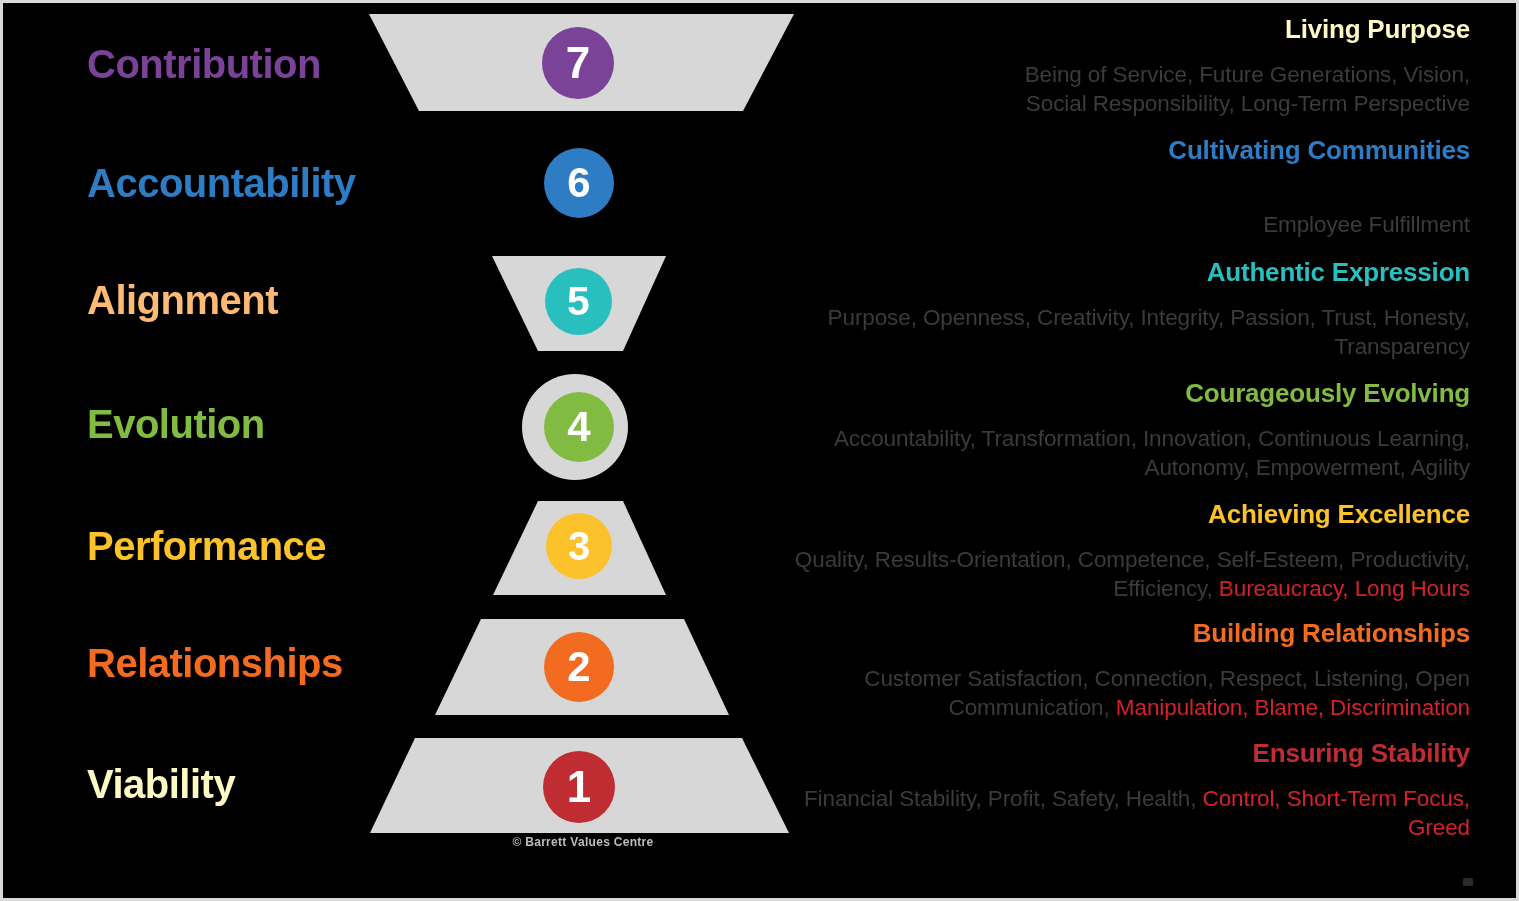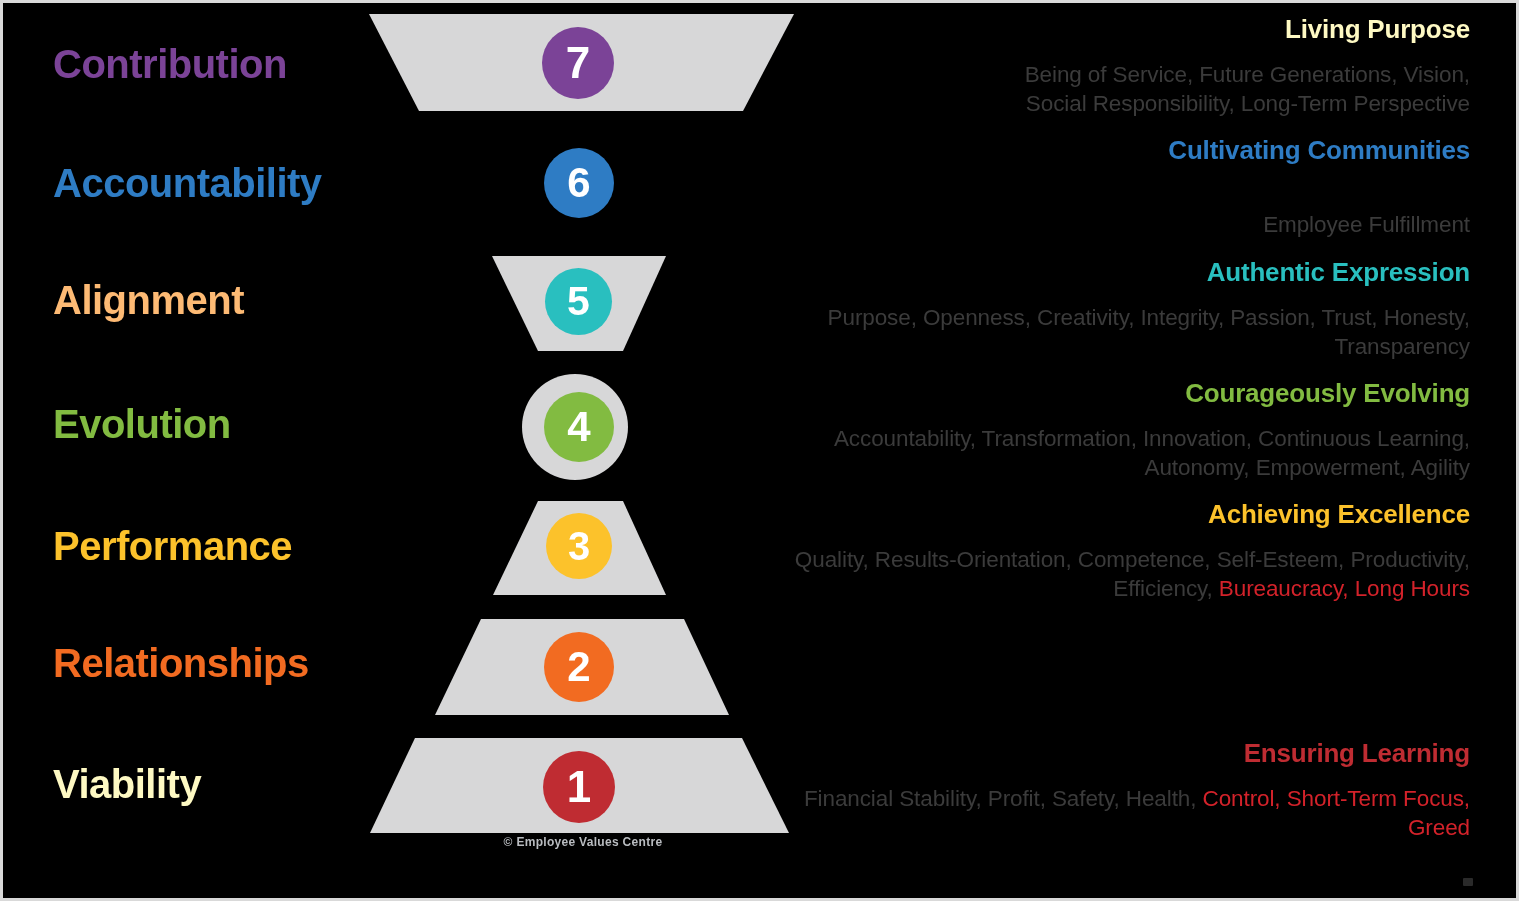--- a/index.html
+++ b/index.html
@@ -20,21 +20,21 @@
     box-sizing: border-box;
     overflow: hidden;
   }
 
   
   .level-label {
     position: absolute;
     left: 0;
     width: 360px;
     text-align: left;
-    padding-left: 50px;
+    padding-left: 84px;
     box-sizing: border-box;
     font-weight: bold;
     font-size: 40px;
     line-height: 1.05;
     letter-spacing: -0.5px;
     white-space: nowrap;
   }
 
   
   #funnel {
@@ -162,21 +162,21 @@
   <div class="num-circle" style="left: 543px; top: 510px; width: 66px; height: 66px; font-size: 40px; background: rgb(252, 194, 43);">
       <span>3</span>
     </div>
   <div class="num-circle" style="left: 541px; top: 629px; width: 70px; height: 70px; font-size: 42px; background: rgb(242, 107, 33);">
       <span>2</span>
     </div>
   <div class="num-circle" style="left: 540px; top: 748px; width: 72px; height: 72px; font-size: 44px; background: rgb(191, 44, 50);">
       <span>1</span>
     </div>
 
-  <div id="copyright">© Employee Values Centre</div>
+  <div id="copyright">© Barrett Values Centre</div>
 
   <div class="desc-block" style="top:12px;">
     <div class="desc-title" style="color: #fef9c3;">Living Purpose</div>
     <div class="desc-body">
       <span>Being of Service, Future Generations, Vision,</span><br><span>Social Responsibility, Long-Term Perspective</span>
     </div>
   </div>
 
   <div class="desc-block" style="top:133px;">
     <div class="desc-title" style="color: rgb(46, 124, 196);">Cultivating Communities</div>
@@ -199,23 +199,29 @@
     </div>
   </div>
 
   <div class="desc-block" style="top:497px;">
     <div class="desc-title" style="color: rgb(252, 194, 43);">Achieving Excellence</div>
     <div class="desc-body">
       <span>Quality, Results-Orientation, Competence, Self-Esteem, Productivity, Efficiency, </span><span class="excess">Bureaucracy, Long Hours</span>
     </div>
   </div>
 
+  <div class="desc-block" style="top:616px;">
+    <div class="desc-title" style="color: rgb(242, 107, 33);">Building Relationships</div>
+    <div class="desc-body">
+      <span>Customer Satisfaction, Connection, Respect, Listening, Open Communication, </span><span class="excess">Manipulation, Blame, Discrimination</span>
+    </div>
+  </div>
 
   <div class="desc-block" style="top:736px;">
-    <div class="desc-title" style="color: rgb(191, 44, 50);">Ensuring Learning</div>
+    <div class="desc-title" style="color: rgb(191, 44, 50);">Ensuring Stability</div>
     <div class="desc-body">
       <span>Financial Stability, Profit, Safety, Health, </span><span class="excess">Control, Short-Term Focus, Greed</span>
     </div>
   </div>
 
 
   <div id="corner-mark"></div>
 
 </div>
 

